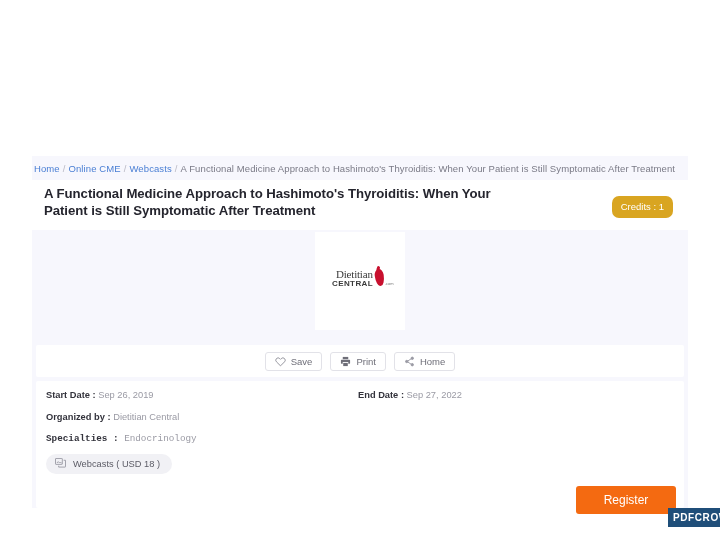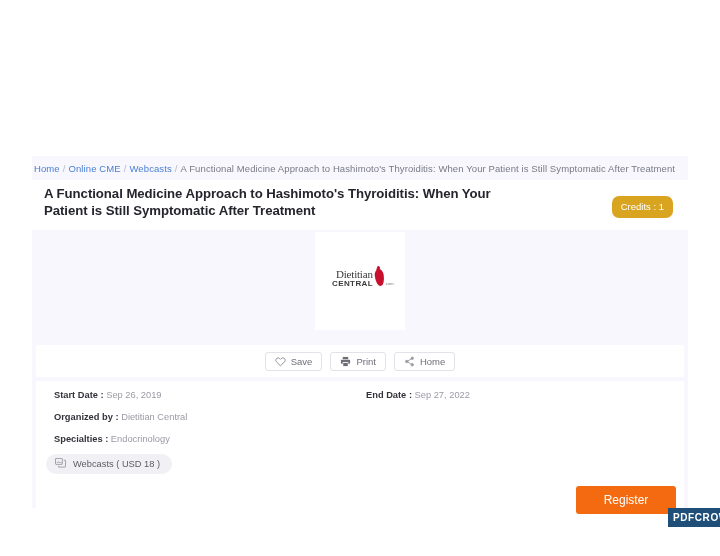--- a/index.html
+++ b/index.html
@@ -206,29 +206,28 @@
   }
   .detail-row {
     position: absolute;
     font-size: 9.3px;
     line-height: 12px;
     white-space: nowrap;
   }
   .detail-label {
     font-weight: bold;
     color: #33333c;
-    margin-left: 8px;
   }
   .detail-value {
     color: #9a9aa4;
   }
   .row-start  { left: 10px;  top: 8px; }
   .row-end    { left: 322px; top: 8px; text-align: right; }
   .row-org    { left: 10px;  top: 30px; }
-  .row-spec   { left: 10px;  top: 52px; }
+  .row-spec   { left: 10px;  top: 52px; font-family: Liberation Mono, monospace; }
 
   .type-pill {
     position: absolute;
     left: 10px;
     top: 73px;
     height: 20px;
     padding: 0 12px 0 9px;
     background: #f1f1f5;
     border-radius: 10px;
     display: inline-flex;

